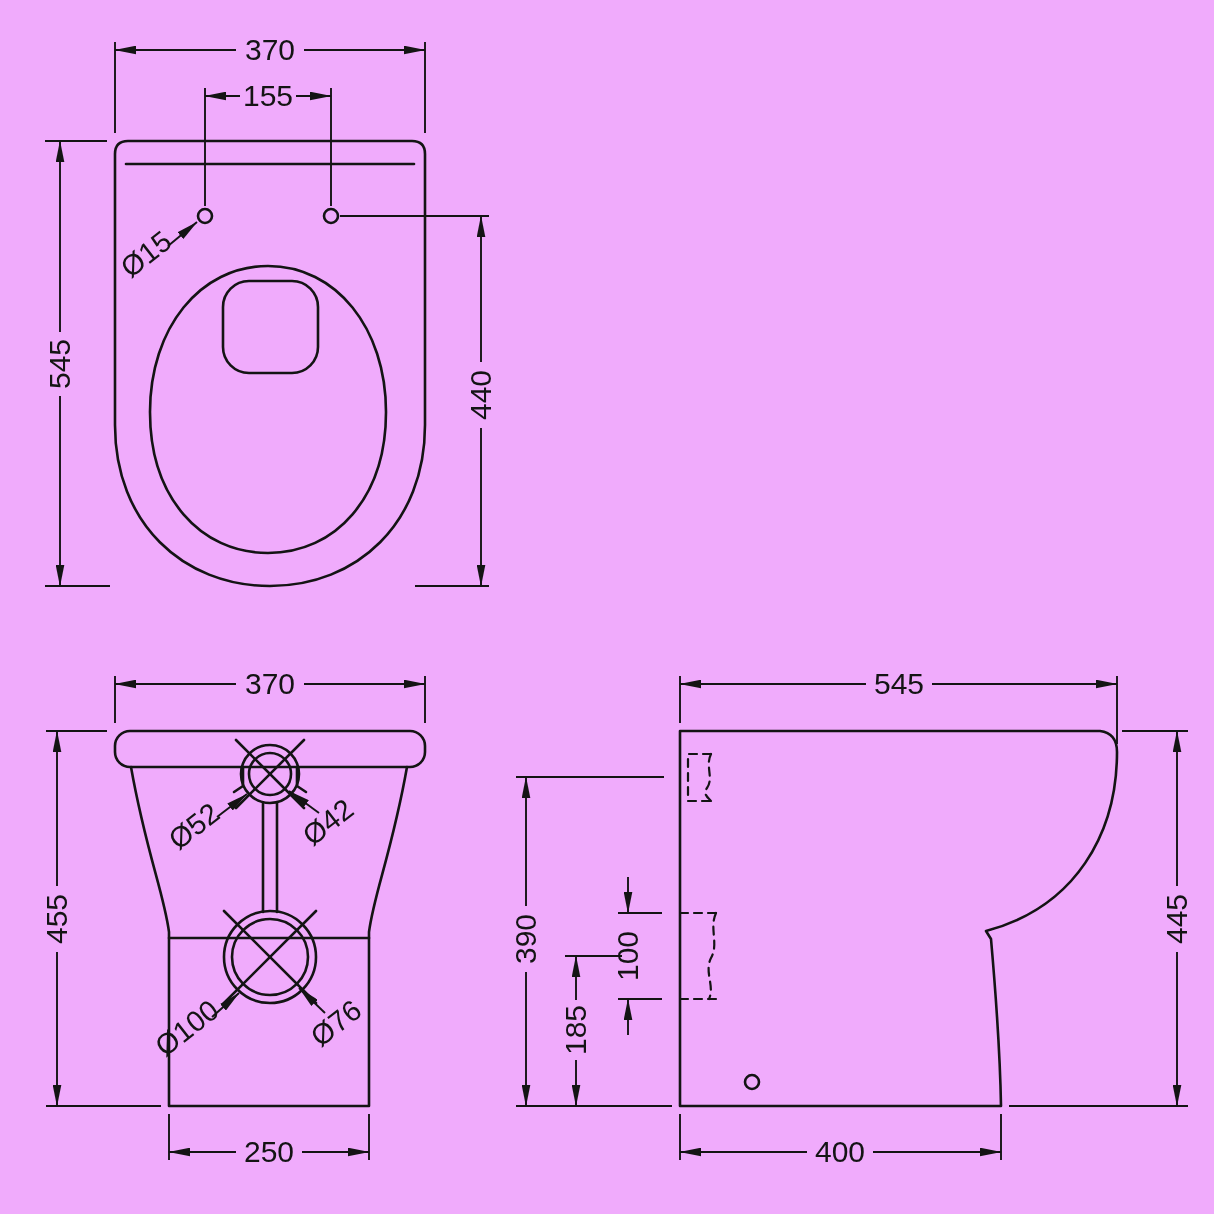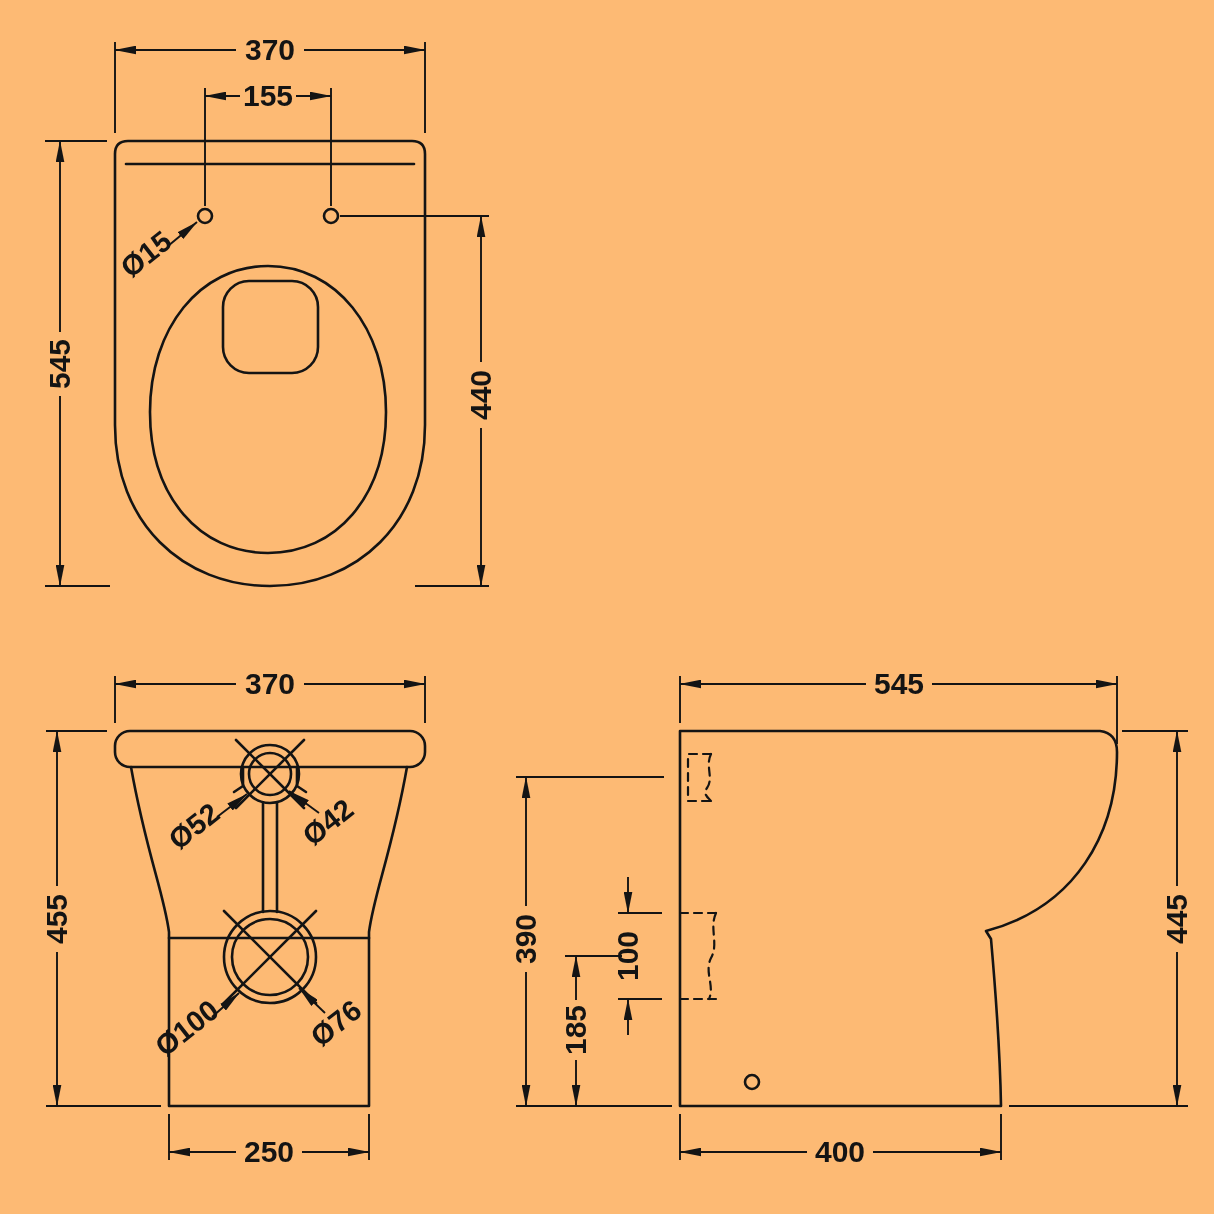--- a/index.html
+++ b/index.html
@@ -1,16 +1,16 @@
 <!DOCTYPE html>
 <html><head>
 <meta charset="utf-8">
 <style>
   html, body { margin: 0; padding: 0; background: #ffffff; }
-  .page { width: 1214px; height: 1214px; background: #fdba74; position: relative; font-weight: bold; }
+  .page { width: 1214px; height: 1214px; background: #f0abfc; position: relative; }
   svg text { font-family: "Liberation Sans", sans-serif; fill: #141414; }
   .dim  { font-size: 30px; }
   .dia  { font-size: 29px; }
   .ln   { stroke: #141414; stroke-width: 2.6; fill: none; stroke-linecap: round; stroke-linejoin: round; }
   .dl   { stroke: #141414; stroke-width: 1.9; fill: none; }
   .dash { stroke-dasharray: 8 6; stroke-width: 2.2; }
 </style>
 </head>
 <body>
 

